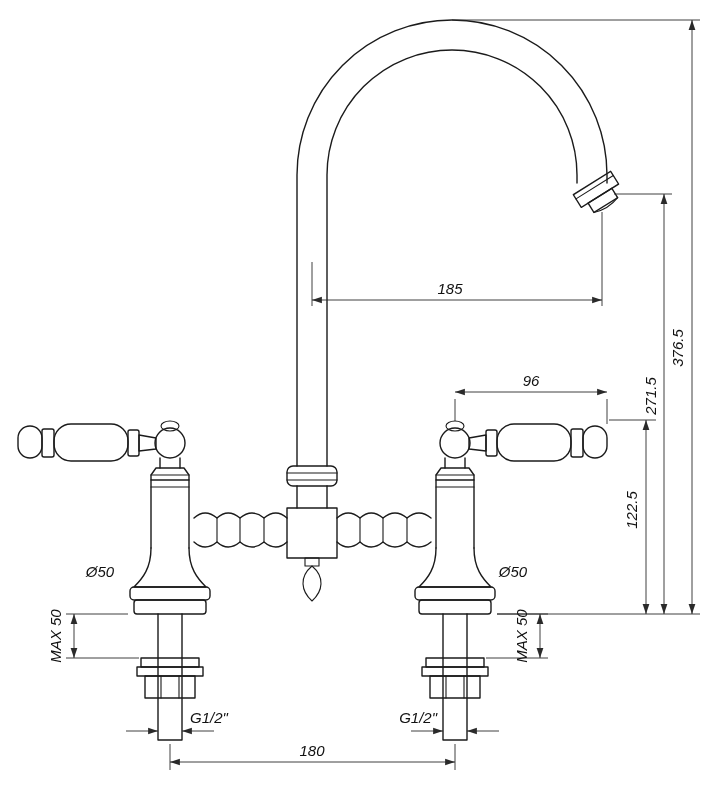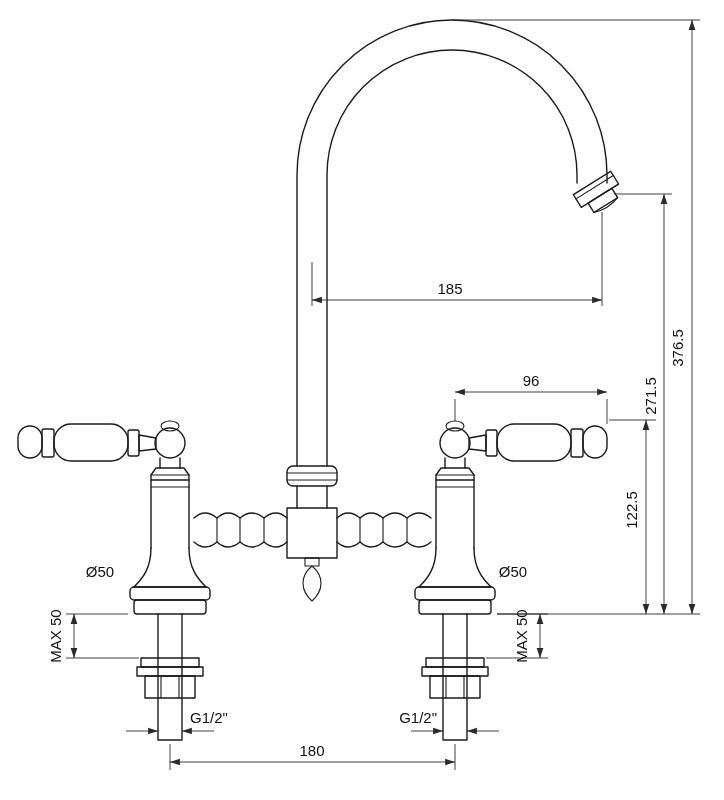--- a/index.html
+++ b/index.html
@@ -1,16 +1,16 @@
 <!DOCTYPE html>
 <html><head>
 <meta charset="utf-8">
 <style>
   html,body{margin:0;padding:0;background:#fff;}
-  .canvas{position:relative;width:724px;height:800px;background:#ffffff;overflow:hidden;}
+  .canvas{position:relative;width:724px;height:800px;background:#ffffff;overflow:hidden;font-style:italic;}
   svg{position:absolute;left:0;top:0;}
   .obj{fill:none;stroke:#1b1b1b;stroke-width:1.4;stroke-linejoin:round;stroke-linecap:round;}
   .obj2{fill:none;stroke:#1b1b1b;stroke-width:1.1;stroke-linejoin:round;stroke-linecap:round;}
   .dim{fill:none;stroke:#2a2a2a;stroke-width:0.9;stroke-linecap:butt;}
   text{font-family:"Liberation Sans","DejaVu Sans",sans-serif;font-size:15px;fill:#111;}
   .dimtxt{font-size:15px;}
 </style>
 </head>
 <body>
 

